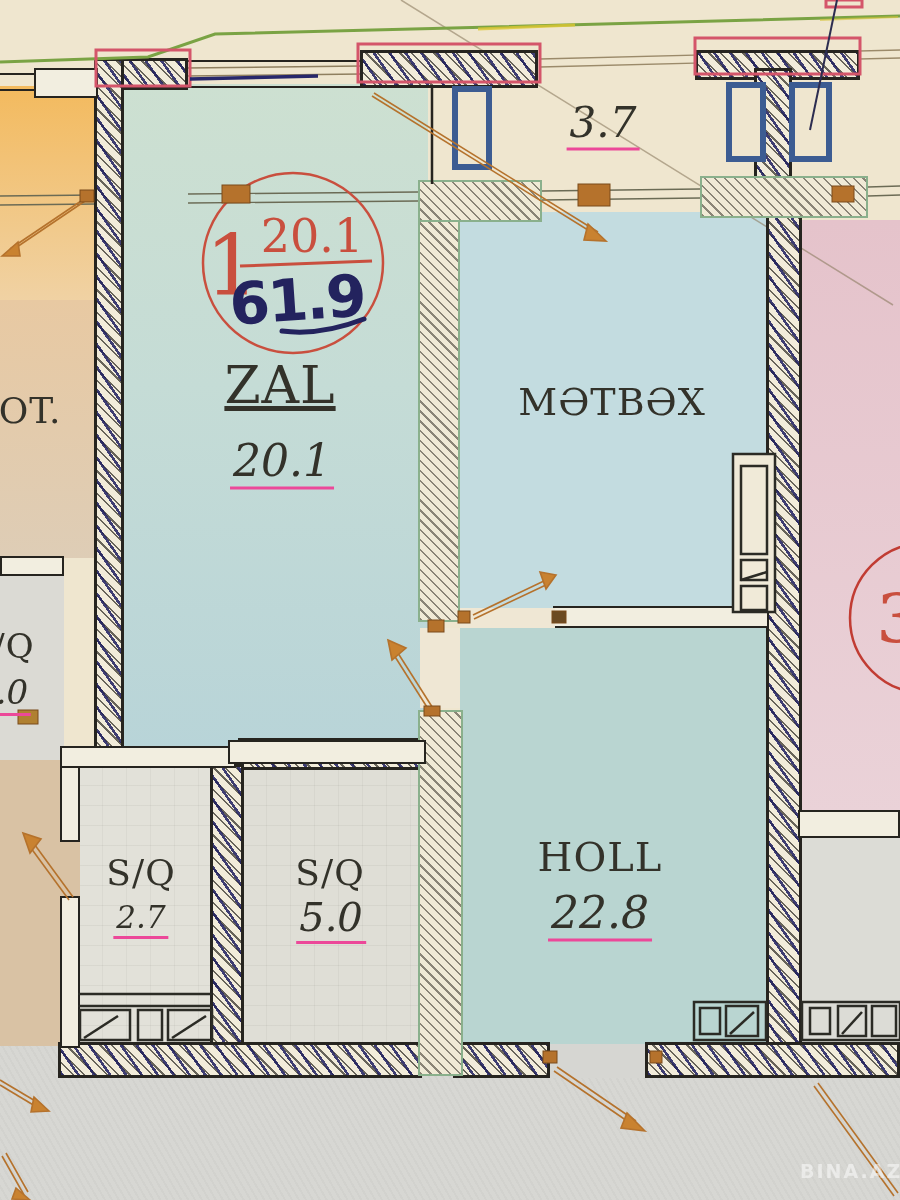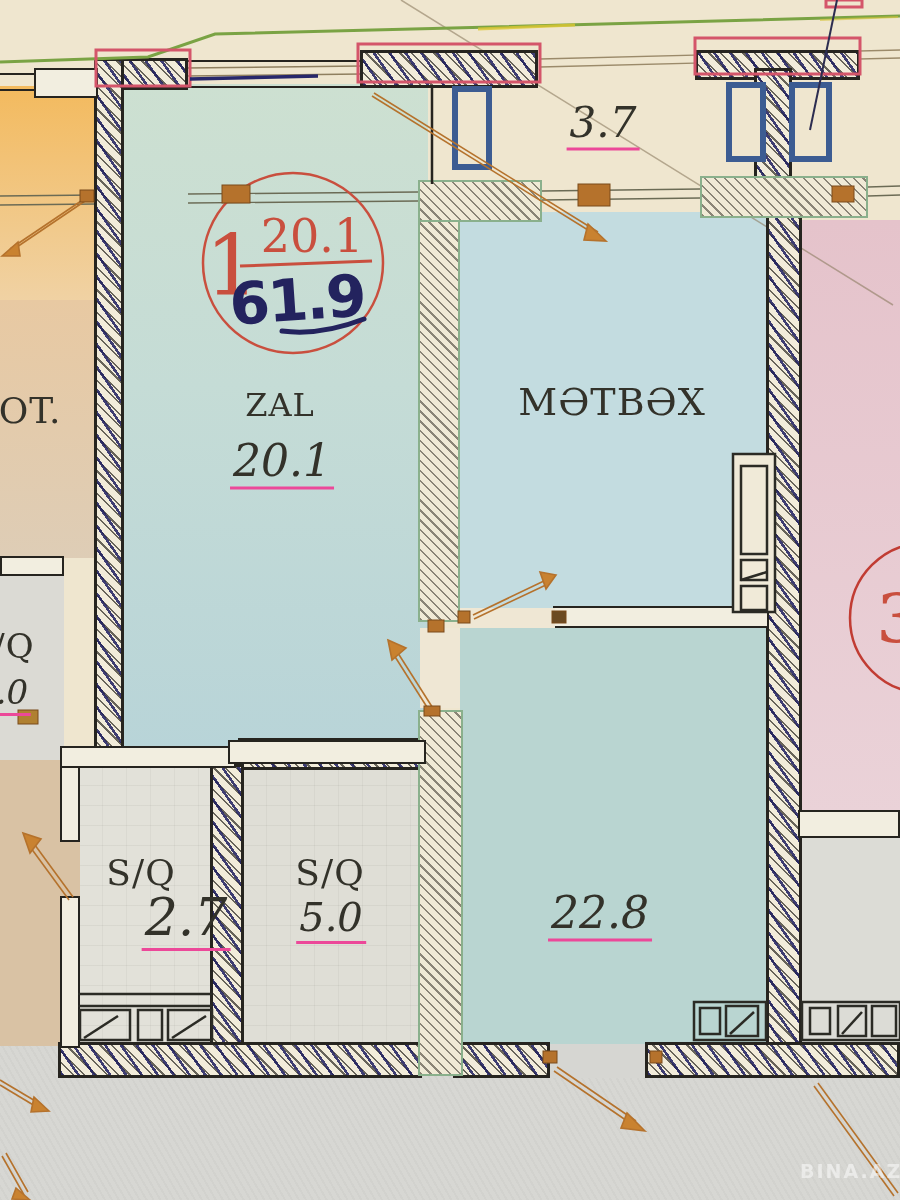--- a/index.html
+++ b/index.html
@@ -247,29 +247,30 @@
       <rect x="18" y="710" width="20" height="14" fill="#b08030"></rect>
     </g>
   </svg>
 
   <div class="lbl red" style="left:232px;top:266px;font-size:84px;">1</div>
   <div class="lbl red" style="left:312px;top:236px;font-size:46px;">20.1</div>
   <div class="lbl hand" style="left:297px;top:300px;font-size:58px;">61.9</div>
 
   <div class="lbl" style="left:603px;top:122px;font-size:42px;"><span class="area">3.7</span></div>
 
-  <div class="lbl roomname" style="left:280px;top:405px;font-size:32px;">ZAL</div>
+  <div class="lbl roomname" style="left:280px;top:385px;font-size:52px;text-decoration:underline;">ZAL</div>
   <div class="lbl" style="left:282px;top:460px;font-size:44px;"><span class="area">20.1</span></div>
 
   <div class="lbl roomname" style="left:612px;top:390px;margin-top:12px;">MƏTBƏX</div>
 
+  <div class="lbl roomname" style="left:600px;top:857px;font-size:40px;">HOLL</div>
   <div class="lbl" style="left:600px;top:912px;font-size:44px;"><span class="area">22.8</span></div>
 
   <div class="lbl roomname" style="left:141px;top:872px;font-size:36px;">S/Q</div>
-  <div class="lbl" style="left:141px;top:917px;font-size:52px;margin-left:45px;"><span class="area">2.7</span></div>
+  <div class="lbl" style="left:141px;top:917px;font-size:31px;"><span class="area">2.7</span></div>
 
   <div class="lbl roomname" style="left:330px;top:872px;font-size:36px;">S/Q</div>
   <div class="lbl" style="left:331px;top:917px;font-size:40px;"><span class="area">5.0</span></div>
 
   <div class="lbl roomname" style="left:30px;top:410px;font-size:36px;">OT.</div>
   <div class="lbl roomname" style="left:14px;top:646px;font-size:34px;">/Q</div>
   <div class="lbl" style="left:12px;top:692px;font-size:34px;"><span class="area">.0</span></div>
 
   <div class="lbl red" style="left:898px;top:618px;font-size:68px;">3</div>
 

